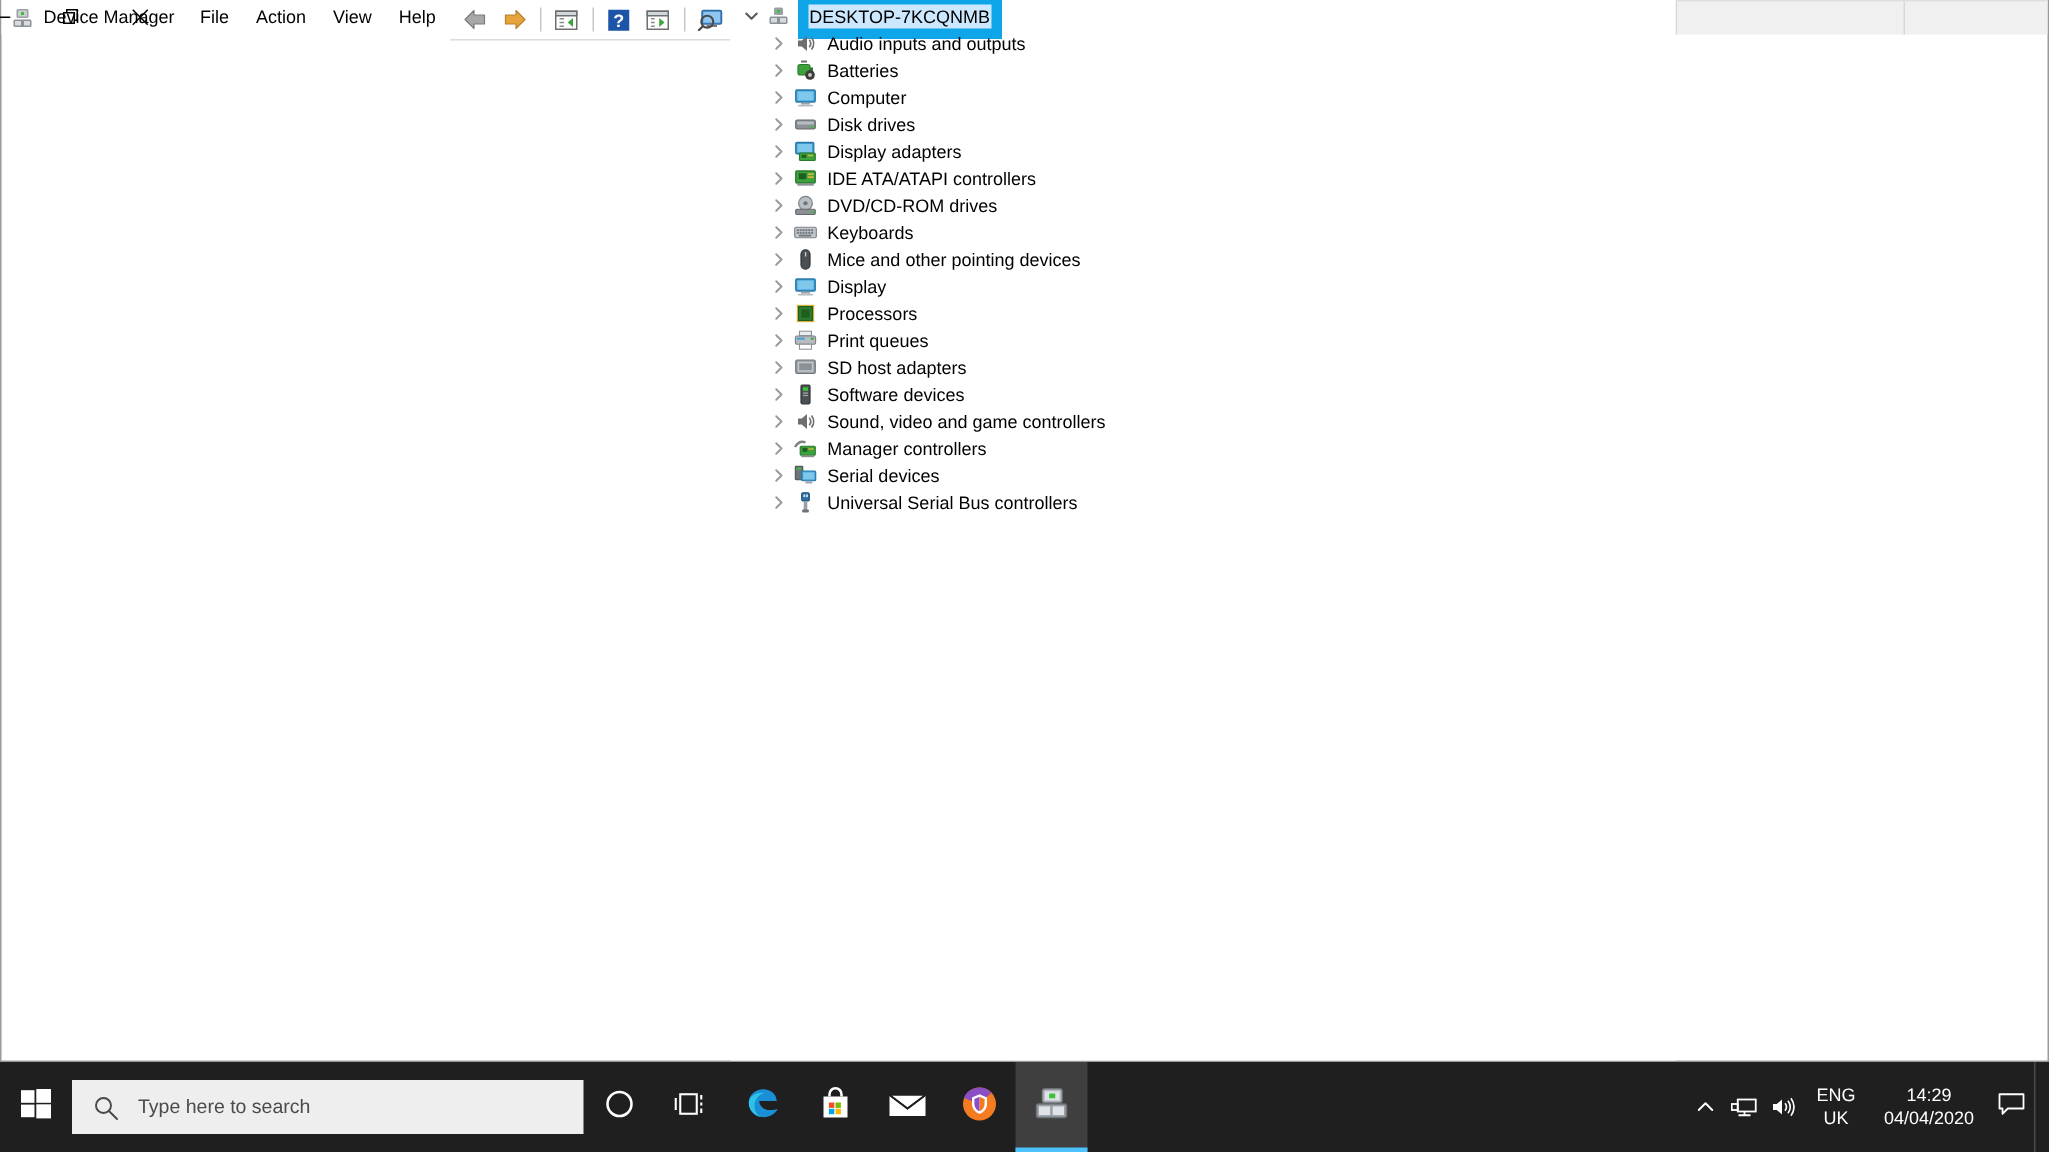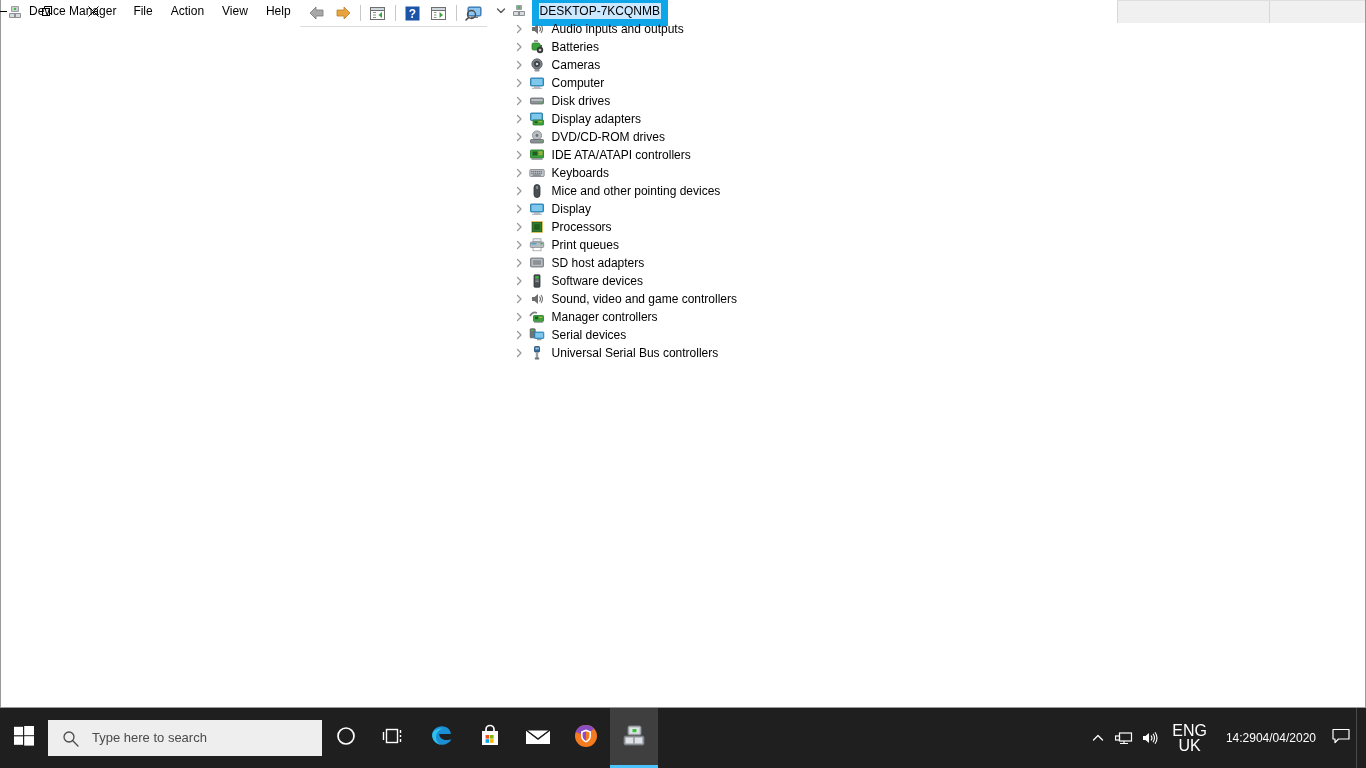--- a/index.html
+++ b/index.html
@@ -160,21 +160,21 @@
     background: #1f1f1f;
     display: flex;
     align-items: center;
   }
   .start-btn {
     width: 48px; height: 60px;
     display: flex; align-items: center; justify-content: center;
     flex: none;
   }
   .search-box {
-    width: 274px; height: 36px;
+    width: 341px; height: 36px;
     background: #eeeeee;
     display: flex; align-items: center;
     flex: none;
     margin-left: 0px;
   }
   .search-icon-wrap {
     width: 44px; height: 36px;
     display: flex; align-items: center; justify-content: center;
     flex: none;
   }
@@ -212,25 +212,25 @@
     display: flex; align-items: center; justify-content: center;
     color: #ffffff;
     flex: none;
   }
   .tray-lang {
     display: flex; flex-direction: column;
     align-items: center; justify-content: center;
     height: 60px;
     padding: 16px 9px;
     color: #ffffff;
-    font-size: 16px;
+    font-size: 12px;
     line-height: 15px;
   }
   .tray-clock {
-    display: flex; flex-direction: row;
+    display: flex; flex-direction: column;
     align-items: center; justify-content: center;
     height: 60px;
     padding: 0 10px;
     color: #ffffff;
     font-size: 12px;
     line-height: 15px;
     text-align: right;
   }
   .tray-action {
     width: 30px; height: 60px;
@@ -383,36 +383,20 @@
           <rect x="3" y="4" width="8" height="7" rx="1.5" fill="#3ca33c" stroke="#2a7a2a" stroke-width="0.8"></rect>
           <rect x="11" y="6" width="2" height="3" fill="#2a7a2a"></rect>
           <path d="M5 2 L9 2" stroke="#6e6e6e" stroke-width="1.4"></path>
           <circle cx="11" cy="11" r="3.2" fill="#3b3b3b"></circle>
           <circle cx="11" cy="11" r="1.3" fill="#c8c8c8"></circle>
         </svg>
       </span>
       <span class="node-label">Batteries</span>
     </div>
 
-    <div class="tree-row child">
-      <span class="twisty">
-        <svg width="10" height="10" viewBox="0 0 10 10">
-            <path d="M3.5 1.5 L7 5 L3.5 8.5" fill="none" stroke="#9a9a9a" stroke-width="1.3" stroke-linecap="round" stroke-linejoin="round"></path>
-          </svg>
-      </span>
-      <span class="node-icon">
-        <svg width="16" height="16" viewBox="0 0 16 16">
-          <circle cx="8" cy="7" r="5.2" fill="#7a7f85" stroke="#55595e" stroke-width="0.8"></circle>
-          <circle cx="8" cy="7" r="3" fill="#3b3f44"></circle>
-          <circle cx="8" cy="7" r="1.3" fill="#cfd4d9"></circle>
-          <rect x="5.5" y="12" width="5" height="2.5" rx="0.8" fill="#8c9196"></rect>
-        </svg>
-      </span>
-      <span class="node-label">Cameras</span>
-    </div>
 
     <div class="tree-row child">
       <span class="twisty">
         <svg width="10" height="10" viewBox="0 0 10 10">
             <path d="M3.5 1.5 L7 5 L3.5 8.5" fill="none" stroke="#9a9a9a" stroke-width="1.3" stroke-linecap="round" stroke-linejoin="round"></path>
           </svg>
       </span>
       <span class="node-icon">
         <svg width="16" height="16" viewBox="0 0 16 16">
           <rect x="1.5" y="3" width="13" height="8" rx="0.8" fill="#3c9fd6" stroke="#2a7aa8" stroke-width="0.9"></rect>
@@ -459,45 +443,45 @@
     </div>
 
     <div class="tree-row child">
       <span class="twisty">
         <svg width="10" height="10" viewBox="0 0 10 10">
             <path d="M3.5 1.5 L7 5 L3.5 8.5" fill="none" stroke="#9a9a9a" stroke-width="1.3" stroke-linecap="round" stroke-linejoin="round"></path>
           </svg>
       </span>
       <span class="node-icon">
         <svg width="16" height="16" viewBox="0 0 16 16">
-          <circle cx="8" cy="6.5" r="4.6" fill="#b9bec3" stroke="#7d8287" stroke-width="0.8"></circle>
-          <circle cx="8" cy="6.5" r="1.4" fill="#6e7377"></circle>
-          <rect x="1.5" y="10.5" width="13" height="3.5" rx="0.8" fill="#8c9196" stroke="#63676b" stroke-width="0.8"></rect>
-          <rect x="11.5" y="11.8" width="2" height="1.2" fill="#3ac13a"></rect>
-        </svg>
-      </span>
-      <span class="node-label">DVD/CD-ROM drives</span>
-    </div>
-
-    <div class="tree-row child">
-      <span class="twisty">
-        <svg width="10" height="10" viewBox="0 0 10 10">
-            <path d="M3.5 1.5 L7 5 L3.5 8.5" fill="none" stroke="#9a9a9a" stroke-width="1.3" stroke-linecap="round" stroke-linejoin="round"></path>
-          </svg>
-      </span>
-      <span class="node-icon">
-        <svg width="16" height="16" viewBox="0 0 16 16">
           <rect x="1.5" y="3" width="13" height="8" rx="0.8" fill="#3ca33c" stroke="#2a7a2a" stroke-width="0.9"></rect>
           <rect x="3.5" y="4.5" width="5" height="4" fill="#1f5e1f"></rect>
           <rect x="9.5" y="4.5" width="4" height="1.2" fill="#d8b23c"></rect>
           <rect x="9.5" y="6.5" width="4" height="1.2" fill="#d8b23c"></rect>
           <rect x="2.5" y="11.2" width="11" height="1.6" fill="#8c9196"></rect>
         </svg>
       </span>
       <span class="node-label">IDE ATA/ATAPI controllers</span>
+    </div>
+
+    <div class="tree-row child">
+      <span class="twisty">
+        <svg width="10" height="10" viewBox="0 0 10 10">
+            <path d="M3.5 1.5 L7 5 L3.5 8.5" fill="none" stroke="#9a9a9a" stroke-width="1.3" stroke-linecap="round" stroke-linejoin="round"></path>
+          </svg>
+      </span>
+      <span class="node-icon">
+        <svg width="16" height="16" viewBox="0 0 16 16">
+          <circle cx="8" cy="6.5" r="4.6" fill="#b9bec3" stroke="#7d8287" stroke-width="0.8"></circle>
+          <circle cx="8" cy="6.5" r="1.4" fill="#6e7377"></circle>
+          <rect x="1.5" y="10.5" width="13" height="3.5" rx="0.8" fill="#8c9196" stroke="#63676b" stroke-width="0.8"></rect>
+          <rect x="11.5" y="11.8" width="2" height="1.2" fill="#3ac13a"></rect>
+        </svg>
+      </span>
+      <span class="node-label">DVD/CD-ROM drives</span>
     </div>
 
     <div class="tree-row child">
       <span class="twisty">
         <svg width="10" height="10" viewBox="0 0 10 10">
             <path d="M3.5 1.5 L7 5 L3.5 8.5" fill="none" stroke="#9a9a9a" stroke-width="1.3" stroke-linecap="round" stroke-linejoin="round"></path>
           </svg>
       </span>
       <span class="node-icon">
         <svg width="16" height="16" viewBox="0 0 16 16">

